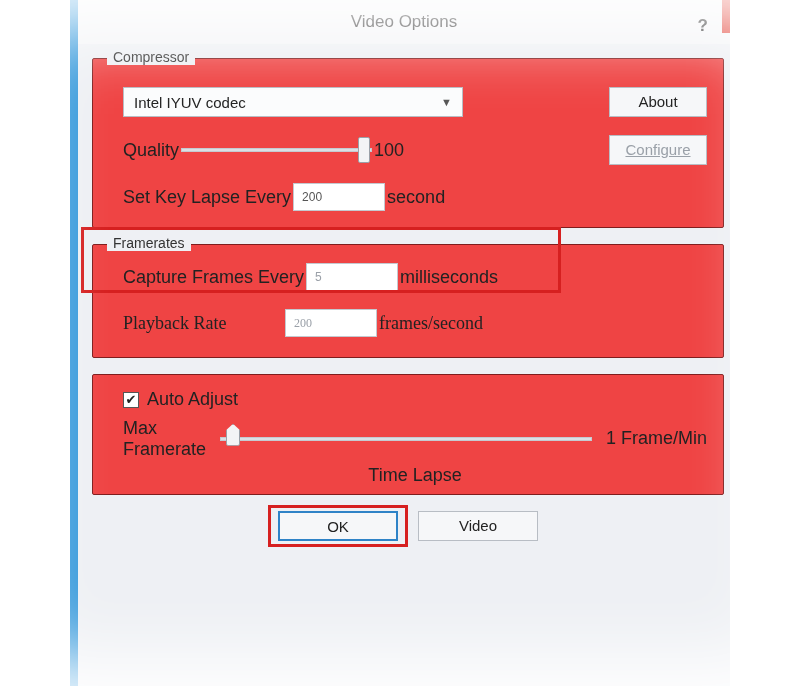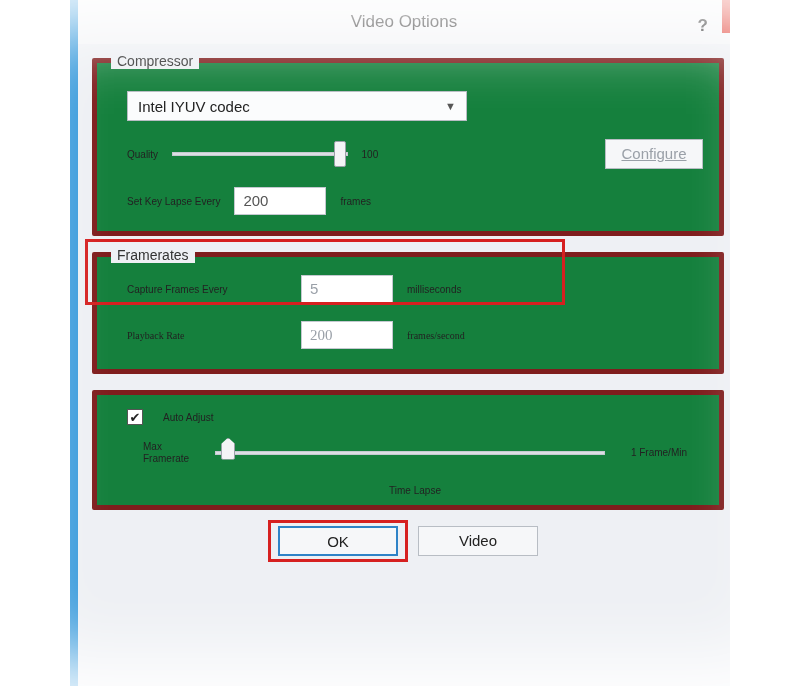--- a/index.html
+++ b/index.html
@@ -54,40 +54,40 @@
   .red-bar {
     position: absolute;
     right: 0; top: 0;
     width: 8px; height: 33px;
     background: #e03a2f;
   }
   .body {
     padding: 4px 6px 4px 14px;
   }
   .groupbox {
-    border: 5px solid #7f1d1d;
+    border: 1px solid #7f1d1d;
     border-radius: 2px;
     margin: 10px 0 16px 0;
     padding: 18px 16px 14px 30px;
-    background: #15803d;
+    background: #ef4444;
     position: relative;
   }
   .group-title {
     position: absolute;
     top: -10px;
     left: 14px;
     background: #eef0f4;
     padding: 0 6px;
     font-size: 14px;
     color: #333;
   }
   .row {
     display: flex;
     align-items: center;
-    gap: 14px;
+    gap: 2px;
     margin: 10px 0 18px 0;
   }
   .select {
     width: 340px;
     height: 30px;
     background: #fbfcfd;
     border: 1px solid #b8bdc4;
     display: flex;
     align-items: center;
     justify-content: space-between;
@@ -134,26 +134,26 @@
     top: -4px;
     background: #f3f4f6;
     clip-path: polygon(50% 0, 100% 30%, 100% 100%, 0 100%, 0 30%);
   }
   .num-input {
     width: 92px;
     height: 28px;
     background: #fff;
     border: 1px solid #c4c9d0;
     padding: 0 8px;
-    font-size: 15px;
+    font-size: 12px;
     color: #555;
     line-height: 26px;
   }
   .num-input.readonly { color: #9aa0a8; }
-  .lbl { min-width: 0; color:#222; font-size:10px; }
+  .lbl { min-width: 0; color:#222; font-size:18px; }
   .highlight {
     position: absolute;
     border: 3px solid #d62020;
     pointer-events: none;
   }
   .chk {
     width:16px; height:16px;
     border:1px solid #555;
     background:#fff;
     display:inline-flex;
@@ -193,37 +193,38 @@
 
       <div class="groupbox" style="padding-bottom:8px;">
         <div class="group-title">Compressor</div>
 
         <div class="row">
           <div class="select">
             <span>Intel IYUV codec</span>
             <span class="chev">▼</span>
           </div>
           <div style="flex:1"></div>
+          <div class="btn">About</div>
         </div>
 
         <div class="row">
           <span class="lbl">Quality</span>
           <div class="slider" style="max-width:260px;">
             <div class="track"></div>
             <div class="thumb" style="left:calc(100% - 14px);"></div>
           </div>
           <span class="lbl" style="min-width:40px;">100</span>
           <div style="flex:1"></div>
           <div class="btn disabled">Configure</div>
         </div>
 
         <div class="row" style="margin-bottom:8px;">
           <span class="lbl">Set Key Lapse Every</span>
           <div class="num-input">200</div>
-          <span class="lbl">frames</span>
+          <span class="lbl">second</span>
         </div>
       </div>
 
       <div class="groupbox" style="padding-top:14px;">
         <div class="group-title">Framerates</div>
 
         <div class="row" style="margin-top:4px;">
           <span class="lbl" style="min-width:160px;">Capture Frames Every</span>
           <div class="num-input readonly">5</div>
           <span class="lbl">milliseconds</span>
@@ -236,21 +237,21 @@
         </div>
 
         <div class="highlight" style="left:-12px; top:-18px; width:480px; height:66px;"></div>
       </div>
 
       <div class="groupbox" style="padding:14px 16px 8px 30px;">
         <div class="row" style="margin:0 0 8px 0;">
           <span class="chk">✔</span>
           <span class="lbl">Auto Adjust</span>
         </div>
-        <div class="row" style="margin:16px; align-items:center;">
+        <div class="row" style="margin:0; align-items:center;">
           <div style="line-height:1.15;">
             <div class="lbl">Max</div>
             <div class="lbl">Framerate</div>
           </div>
           <div class="slider" style="flex:1; margin:0 12px;">
             <div class="track"></div>
             <div class="thumb pointy" style="left:6px;"></div>
           </div>
           <span class="lbl">1 Frame/Min</span>
         </div>

